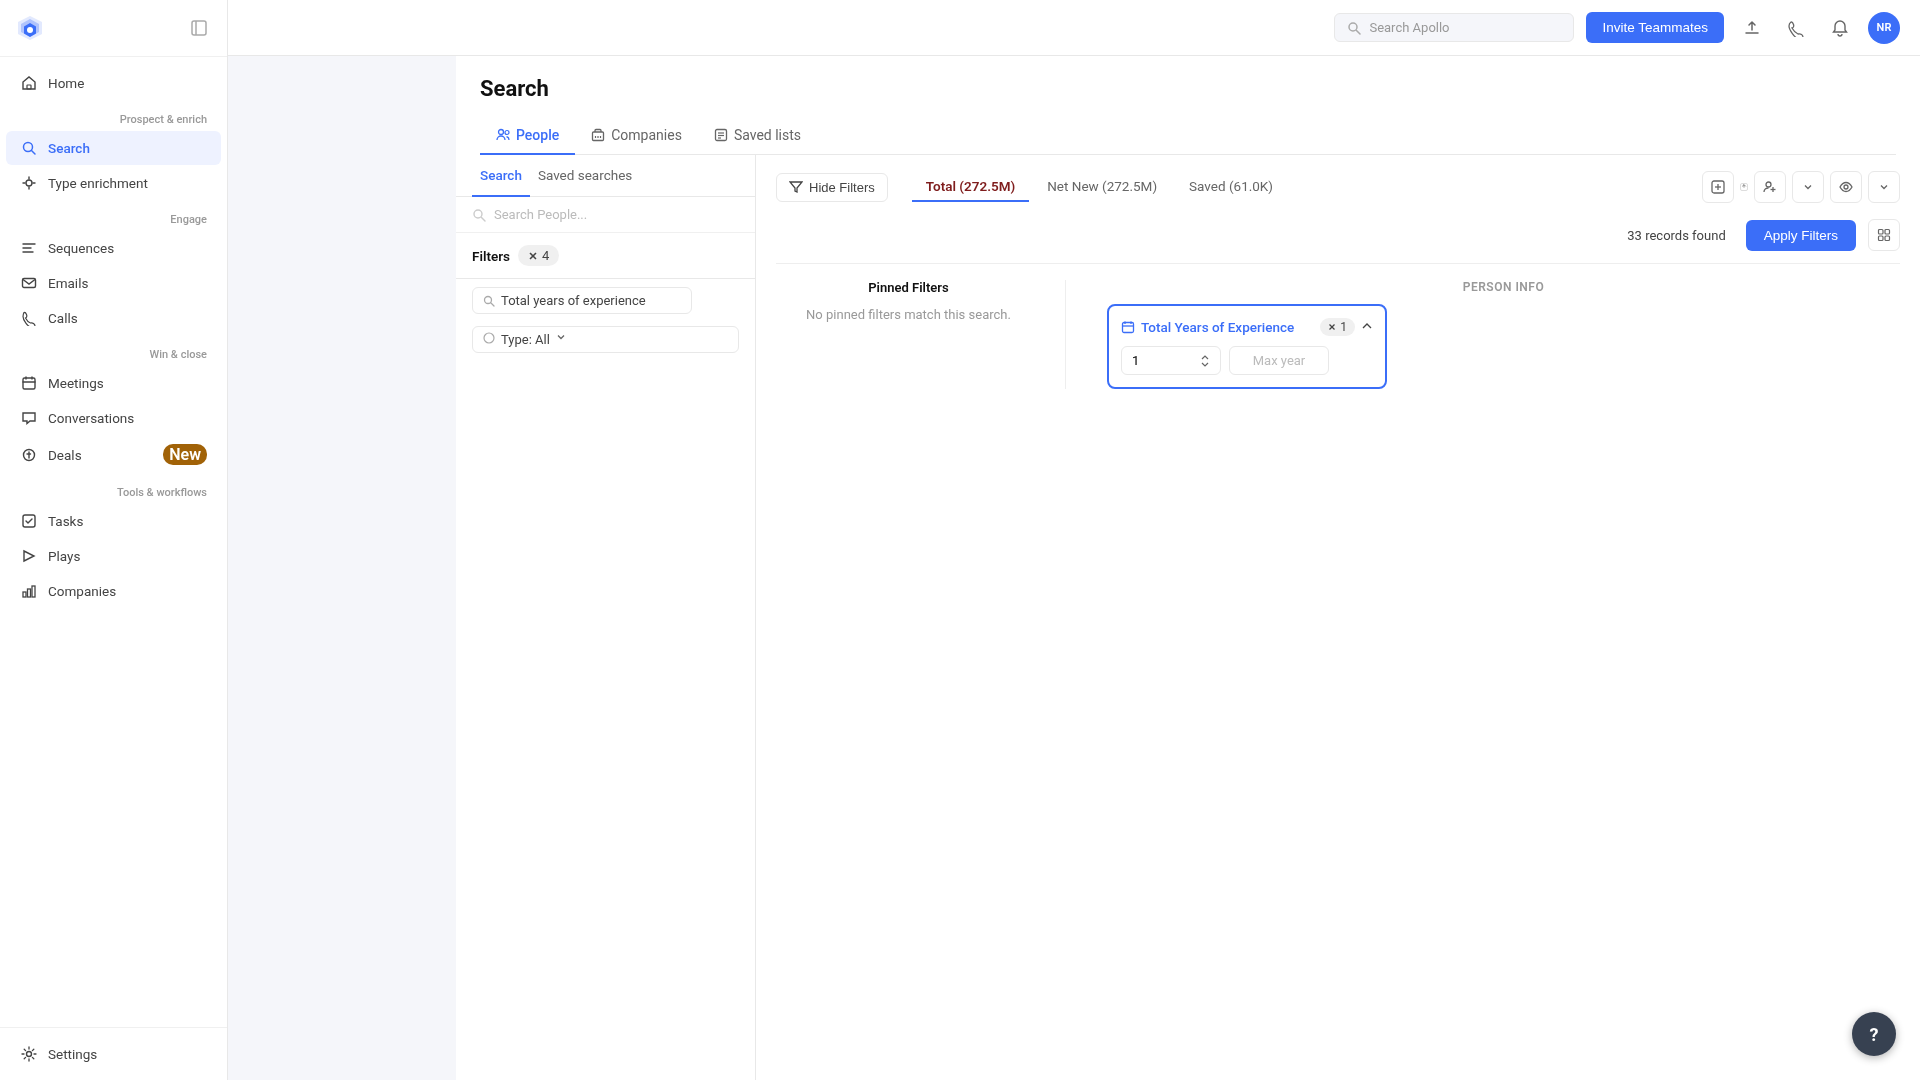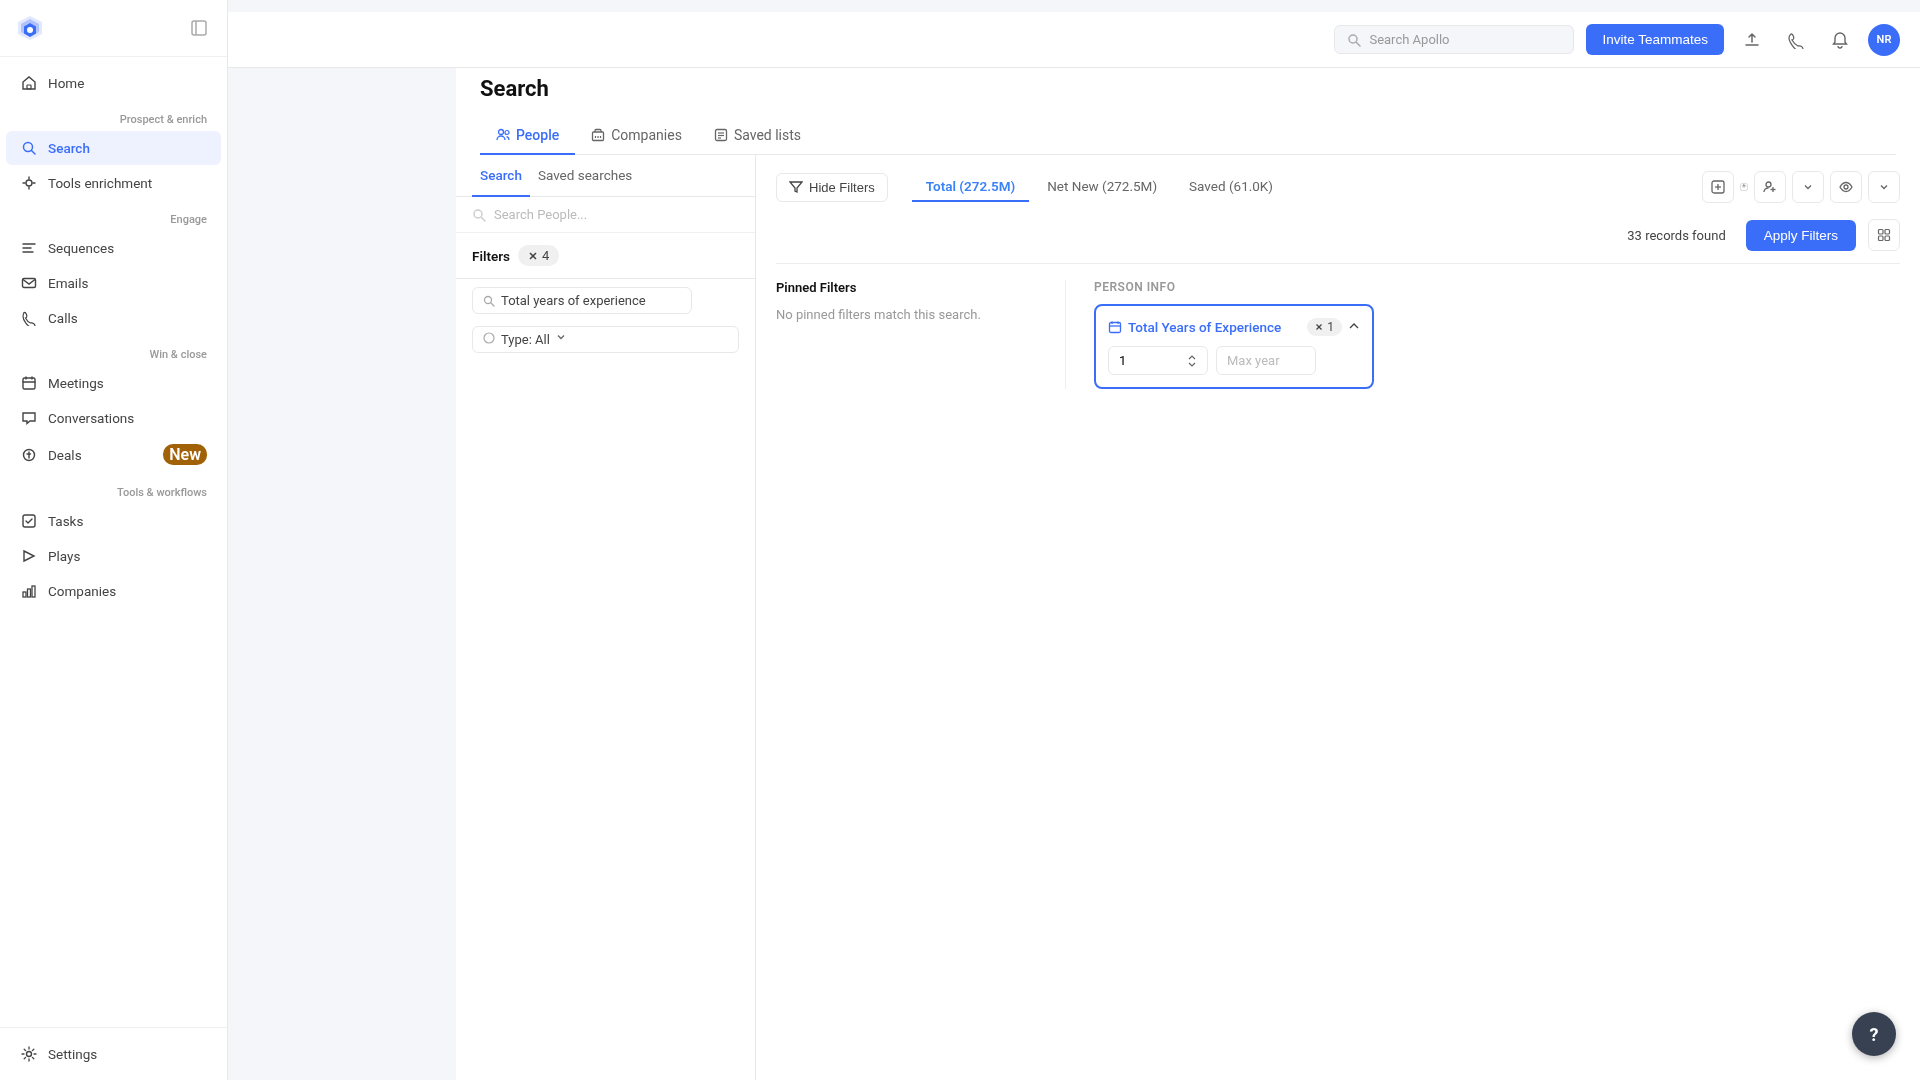--- a/index.html
+++ b/index.html
@@ -75,21 +75,21 @@
       font-weight: 600;
     }
     .sidebar-footer {
       padding: 8px 0;
       border-top: 1px solid #f0f0f0;
     }
 
     
     #header {
       position: fixed;
-      top: 12px;
+      top: 0;
       left: 228px;
       right: 0;
       height: 56px;
       background: #fff;
       border-bottom: 1px solid #e8e8e8;
       display: flex;
       align-items: center;
       justify-content: flex-end;
       padding: 0 20px;
       gap: 12px;
@@ -271,21 +271,21 @@
       cursor: pointer;
     }
     .view-tab {
       padding: 6px 14px;
       cursor: pointer;
       font-size: 13.5px;
       color: #666;
       border-bottom: 2px solid transparent;
     }
     .view-tab.active {
-      color: #3b82f6;
+      color: #7f1d1d;
       border-bottom-color: #3b6ef8;
       font-weight: 600;
     }
     .hide-filters-btn {
       display: flex;
       align-items: center;
       gap: 6px;
       border: 1px solid #e8e8e8;
       border-radius: 6px;
       padding: 6px 12px;
@@ -426,21 +426,21 @@
       </span>
       <span>Search</span>
     </div>
     <div class="nav-item">
       <span class="nav-icon">
         <svg width="16" height="16" viewBox="0 0 16 16" fill="none">
             <circle cx="8" cy="8" r="3" stroke="currentColor" stroke-width="1.4"></circle>
             <path d="M8 2v2M8 12v2M2 8h2M12 8h2" stroke="currentColor" stroke-width="1.4" stroke-linecap="round"></path>
           </svg>
       </span>
-      <span>Tools enrichment</span>
+      <span>Type enrichment</span>
     </div>
 
     <div class="section-label">Engage</div>
     <div class="nav-item">
       <span class="nav-icon">
         <svg width="16" height="16" viewBox="0 0 16 16" fill="none">
             <path d="M2 4h12M2 8h8M2 12h10" stroke="currentColor" stroke-width="1.4" stroke-linecap="round"></path>
           </svg>
       </span>
       <span>Sequences</span>
@@ -717,21 +717,21 @@
         <div class="icon-btn">
           <svg width="14" height="14" viewBox="0 0 14 14" fill="none">
               <rect x="1.5" y="1.5" width="4.5" height="4.5" rx="1" stroke="#666" stroke-width="1.2"></rect>
               <rect x="8" y="1.5" width="4.5" height="4.5" rx="1" stroke="#666" stroke-width="1.2"></rect>
               <rect x="1.5" y="8" width="4.5" height="4.5" rx="1" stroke="#666" stroke-width="1.2"></rect>
               <rect x="8" y="8" width="4.5" height="4.5" rx="1" stroke="#666" stroke-width="1.2"></rect>
             </svg>
         </div>
       </div>
 
-      <div style="display:flex; gap:4px; ">
+      <div style="display:flex; gap:17px;text-align:center; ">
 
         <div style="width:290px; padding-right:24px; border-right:1px solid #eee;">
           <div class="section-title">Pinned Filters</div>
           <div class="no-pinned">No pinned filters match this search.</div>
         </div>
 
         <div style="padding-left:24px; flex:1;">
           <div class="person-info-label">Person Info</div>
 
           <div class="filter-card">

